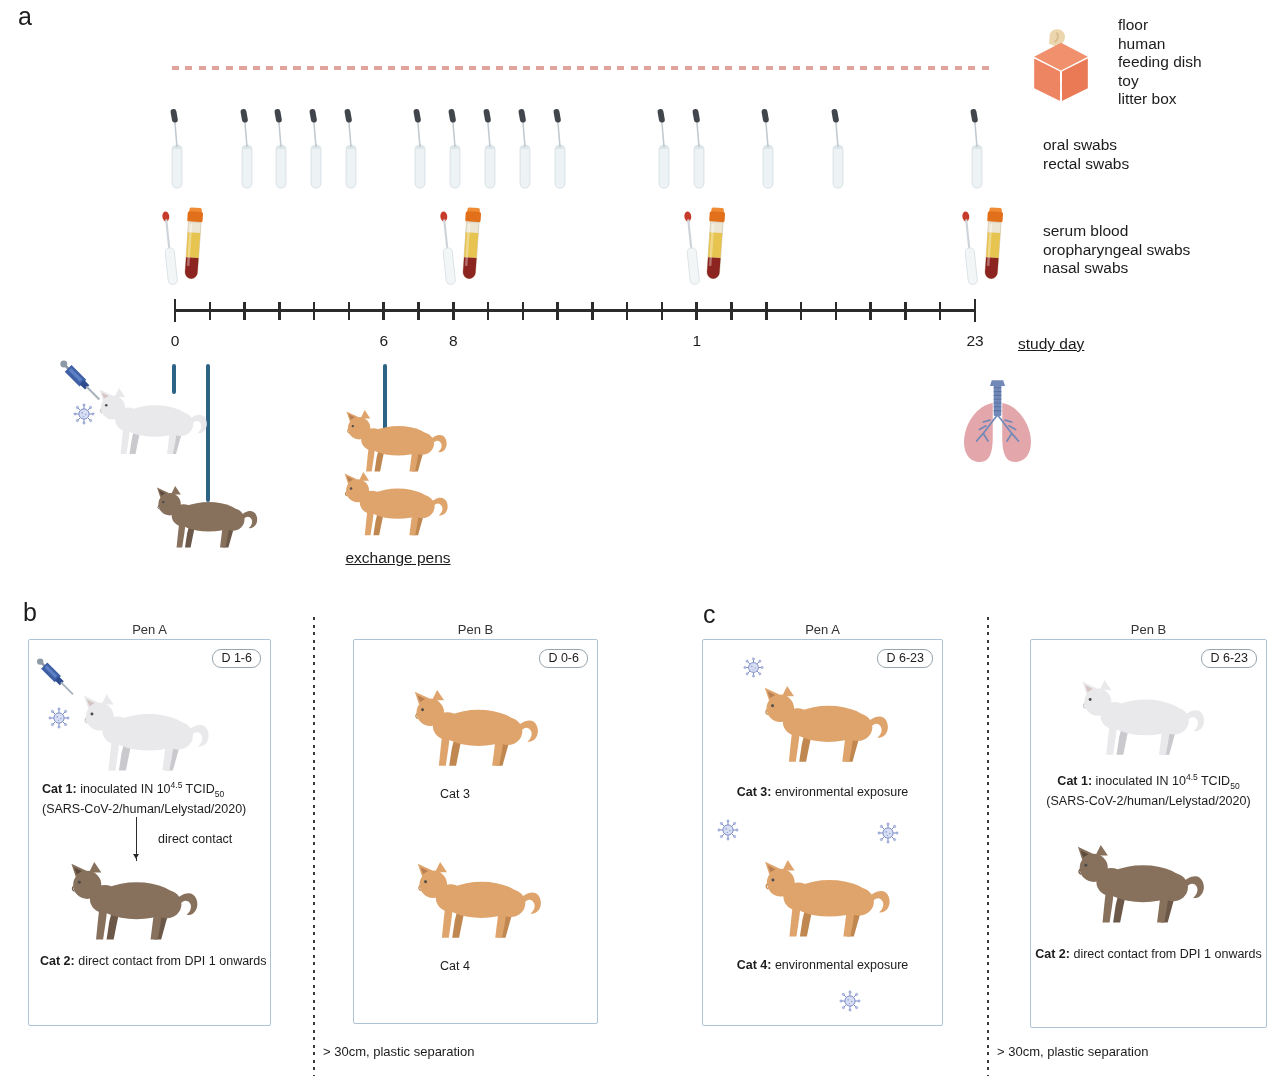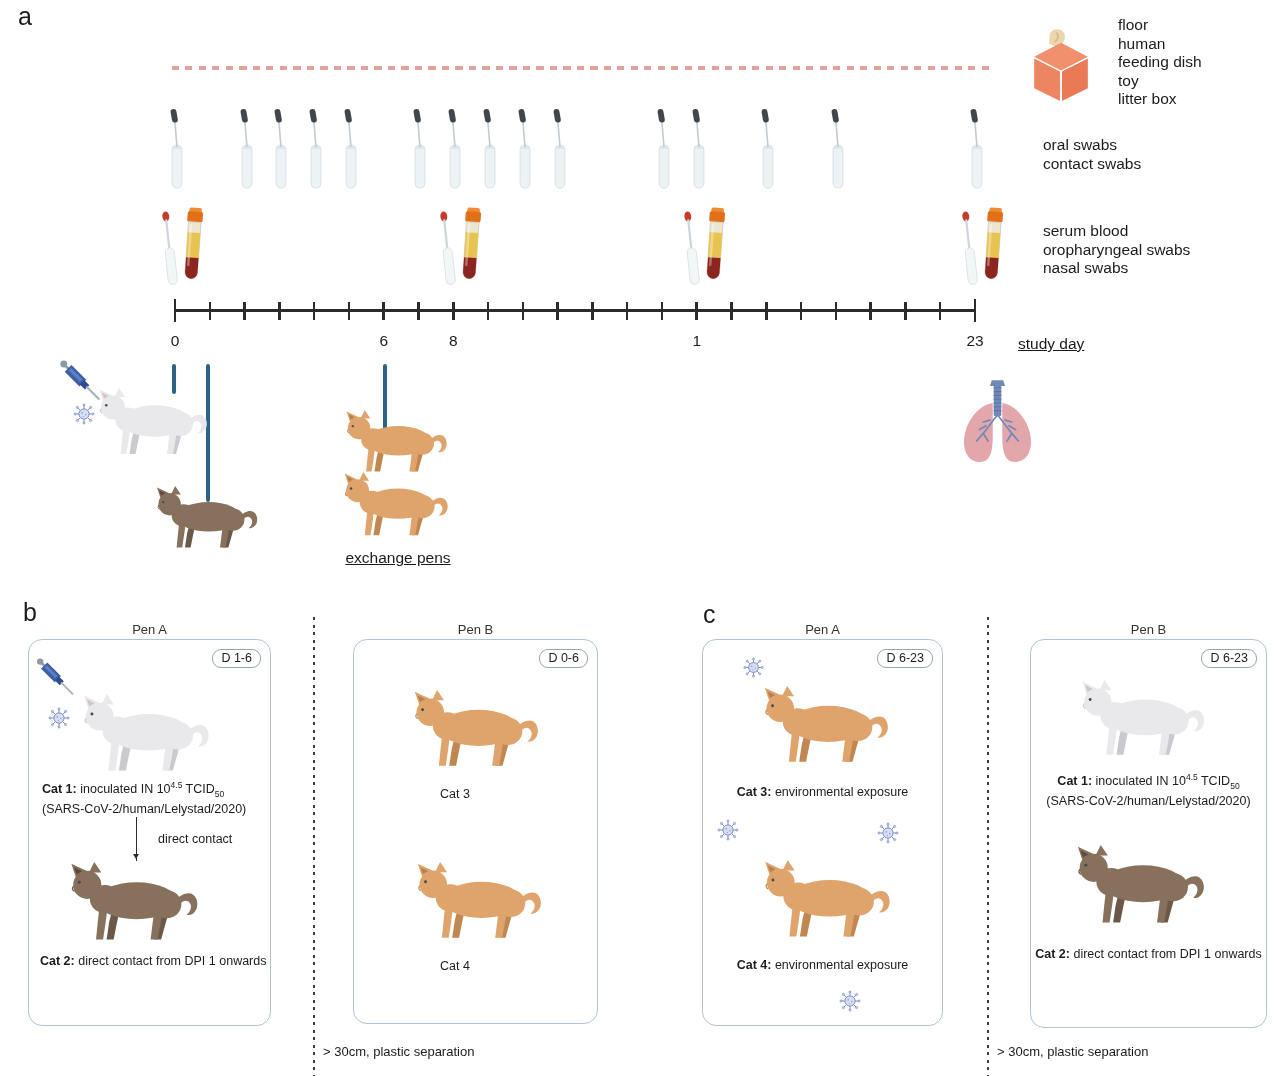--- a/index.html
+++ b/index.html
@@ -3,21 +3,21 @@
 <meta charset="utf-8">
 <style>
   html,body{margin:0;padding:0;background:#fff;}
   *{box-sizing:border-box;font-family:"Liberation Sans", sans-serif;}
   .fig{position:relative;width:1280px;height:1076px;background:#ffffff;overflow:hidden;color:#1c1c1e;}
   .abs{position:absolute;}
   .plabel{position:absolute;font-size:25px;color:#1c1c1e;}
   .legend{position:absolute;font-size:15.5px;line-height:18.5px;color:#1c1c1e;}
   .txt15{position:absolute;font-size:15.5px;color:#1c1c1e;text-decoration:underline;}
   .pen-title{position:absolute;font-size:13px;color:#333;text-align:center;}
-  .pen-box{position:absolute;border:1.5px solid #aec4d6;border-radius:14px;background:#fff;}
+  .pen-box{position:absolute;border:1.5px solid #aec4d6;border-radius:2px;background:#fff;}
   .badge{position:absolute;right:9px;top:9px;font-size:12.5px;border:1.3px solid #97a5ad;border-radius:9px;padding:1px 8px 2px;color:#1c1c1e;background:#fff;white-space:nowrap;}
   .cap{position:absolute;font-size:12.5px;color:#1c1c1e;line-height:1.4;}
   .cap b{font-weight:700;}
   .cap sup,.cap sub{font-size:8.5px;text-align:right;}
   .vdash{position:absolute;width:2px;background:repeating-linear-gradient(180deg,#3c3c3c 0 3px,transparent 3px 7.5px);}
   .pinkdash{position:absolute;left:172px;top:66px;width:818px;height:3.6px;
             background:repeating-linear-gradient(90deg,#e0a49c 0 7px,transparent 7px 13.5px);}
   #timeline{position:absolute;left:175px;top:309px;width:800px;height:2.6px;background:#2b2b2b;}
   .tick{position:absolute;top:-7.5px;width:2.5px;height:18px;background:#2b2b2b;}
   .tick.end{top:-10px;height:23px;}
@@ -134,21 +134,21 @@
   <div class="legend" style="left:1118px;top:16px">
     <div>floor</div>
     <div>human</div>
     <div>feeding dish</div>
     <div>toy</div>
     <div>litter box</div>
   </div>
 
   <div class="legend" style="left:1043px;top:136px">
     <div>oral swabs</div>
-    <div>contact swabs</div>
+    <div>rectal swabs</div>
   </div>
 
   <div class="legend" style="left:1043px;top:222px">
     <div>serum blood</div>
     <div>oropharyngeal swabs</div>
     <div>nasal swabs</div>
   </div>
 
   <div id="timeline">
       <div class="tick end" style="left: -1.25px;"></div>

